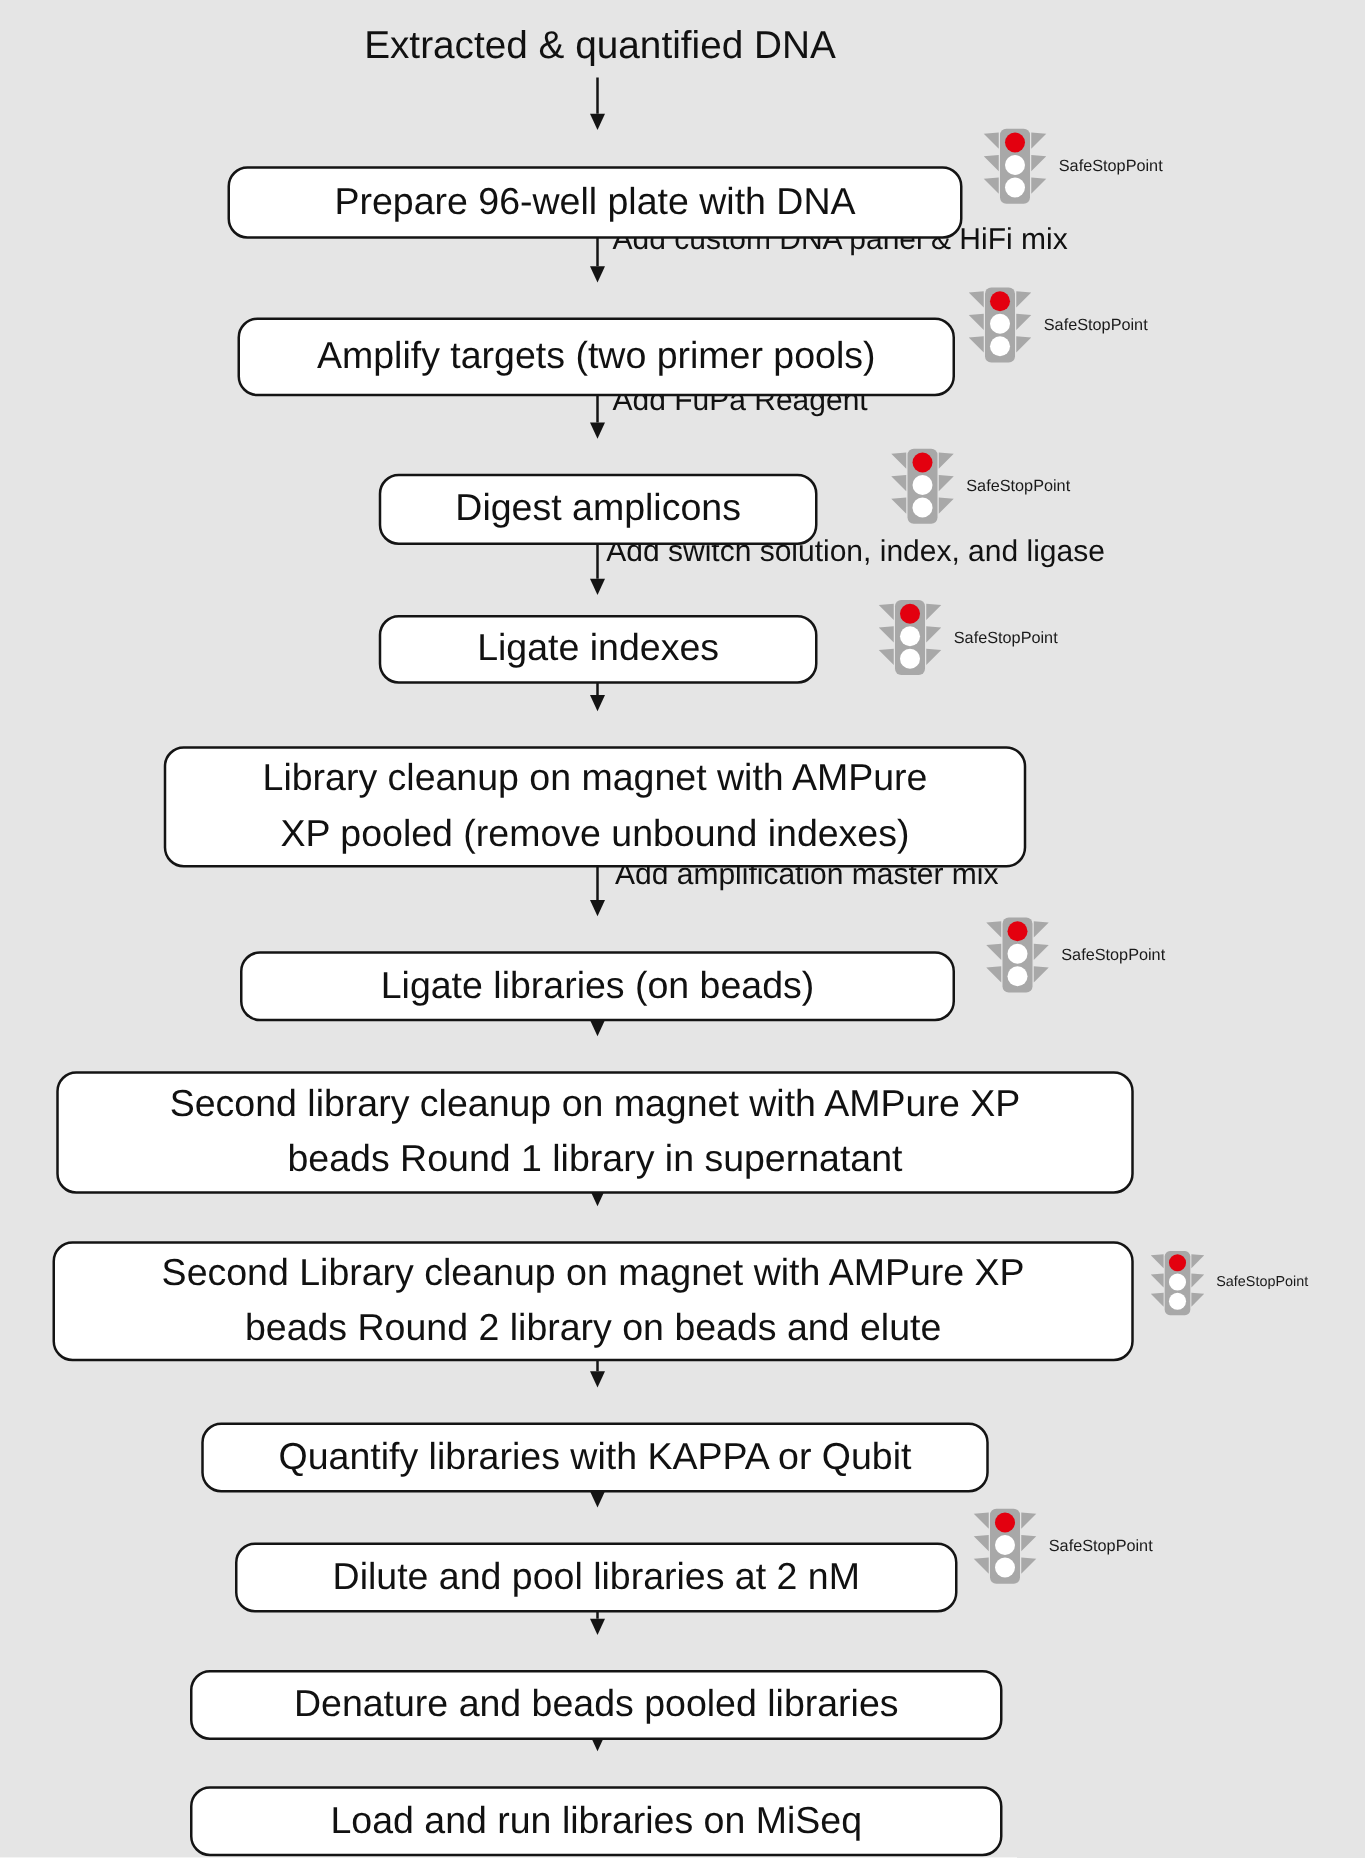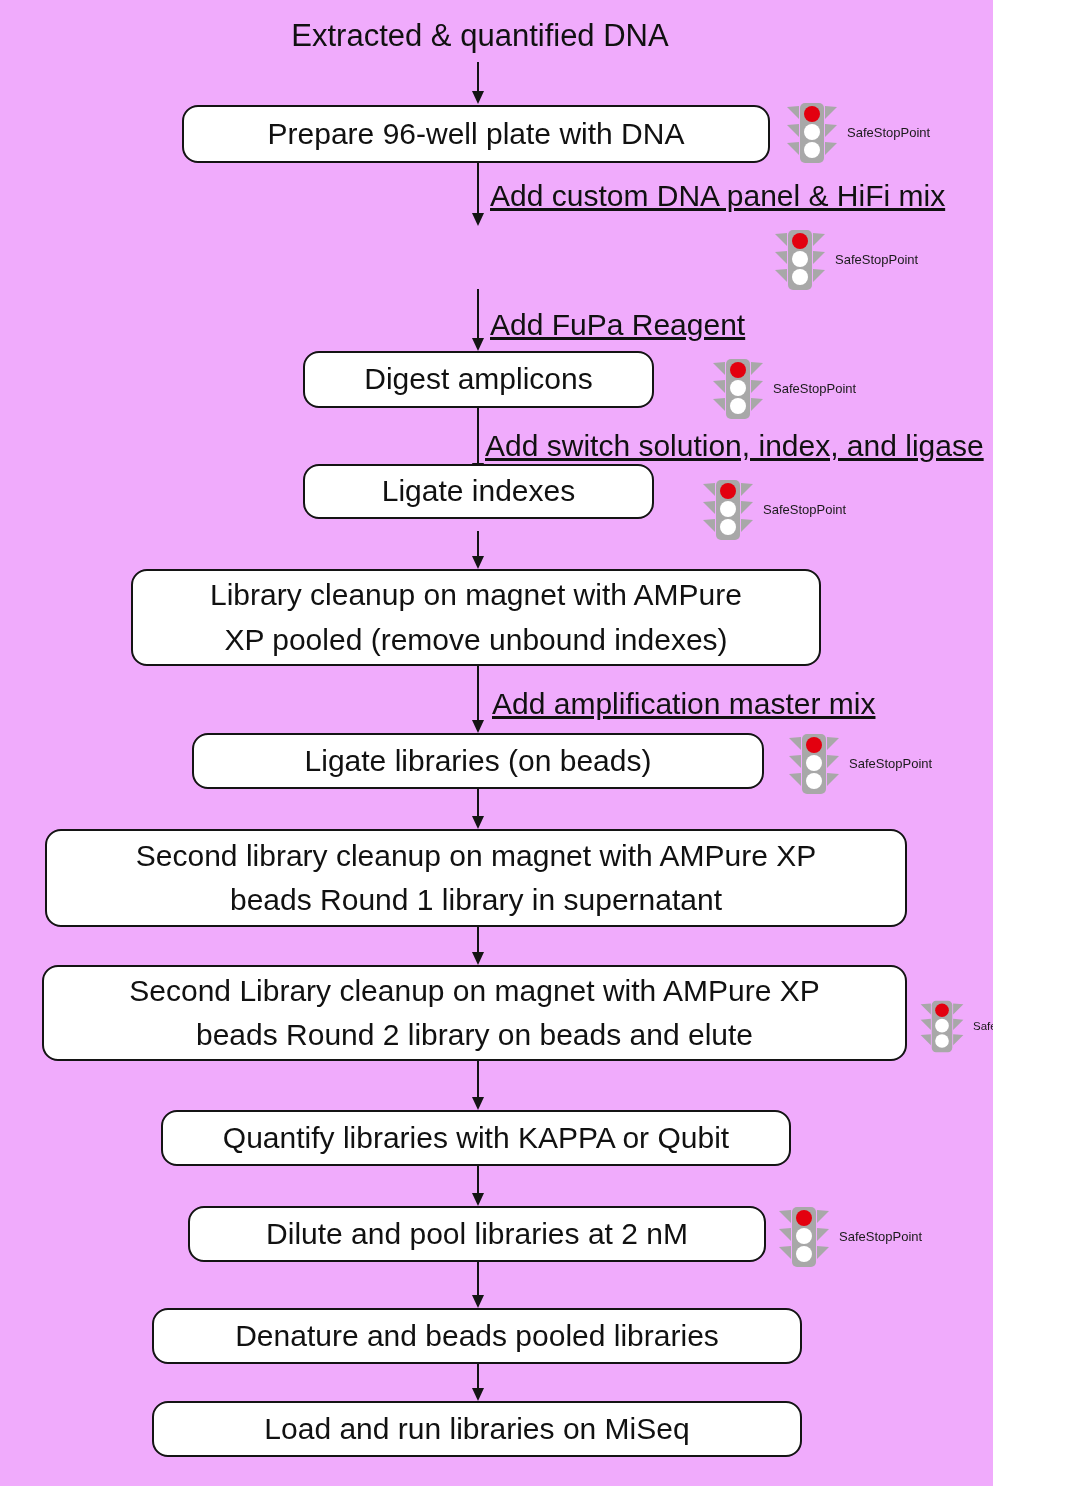--- a/index.html
+++ b/index.html
@@ -1,39 +1,39 @@
 <!DOCTYPE html>
 <html><head>
 <meta charset="utf-8">
 <style>
   html,body { margin:0; padding:0; background:#ffffff; }
   #canvas {
-    position:relative; width:993px; height:1486px;
+    position:relative; width:1092px; height:1486px;
     font-family:"Liberation Sans", sans-serif; color:#111;
-    background:#f0abfc; overflow:hidden;
+    background:#e5e5e5; overflow:hidden;
   }
   .title {
     position:absolute; left:150px; top:18px; width:660px;
     text-align:center; font-size:31px; color:#111;
   }
   .node {
     position:absolute; box-sizing:border-box;
     border:2.5px solid #141414; border-radius:16px; background:#fff;
     display:flex; flex-direction:column; justify-content:center; align-items:center;
-    font-size:30px; line-height:1.48; text-align:center; color:#111;
+    font-size:30px; line-height:1.48; text-align:center; color:#111;margin-top:28px;
   }
   .node span { display:block; white-space:nowrap; }
   .arrow { position:absolute; width:2px; background:#141414; }
   .arrow::after {
     content:""; position:absolute; left:-5px; bottom:-13px;
     border-left:6px solid transparent; border-right:6px solid transparent;
     border-top:13px solid #141414;
   }
   .edge-label {
-    position:absolute; font-size:30px; line-height:1.1; color:#111; white-space:nowrap;text-decoration:underline;
+    position:absolute; font-size:24px; line-height:1.1; color:#111; white-space:nowrap;
   }
   .stoplight { position:absolute; display:flex; align-items:center; gap:7px; }
   .stoplight svg { width:56px; height:62px; }
   .stoplight.small svg { width:48px; height:53px; }
   .sst { display:flex; font-size:13px; line-height:1.28; color:#1a1a1a; }
   .stoplight.small .sst { font-size:11.5px; }
 </style>
 </head>
 <body>
 
@@ -55,20 +55,23 @@
   <div class="arrow" style="left:477px;top:1364px;height:24px"></div>
 
   <div class="edge-label" style="left:490px;top:179px">Add custom DNA panel &amp; HiFi mix</div>
   <div class="edge-label" style="left:490px;top:308px">Add FuPa Reagent</div>
   <div class="edge-label" style="left:485px;top:429px">Add switch solution, index, and ligase</div>
   <div class="edge-label" style="left:492px;top:687px">Add amplification master mix</div>
 
   <div class="node" style="left:182px;top:105px;width:588px;height:58px">
     <span>Prepare 96-well plate with DNA</span>
   </div>
+  <div class="node" style="left:190px;top:226px;width:574px;height:63px">
+    <span>Amplify targets (two primer pools)</span>
+  </div>
   <div class="node" style="left:303px;top:351px;width:351px;height:57px">
     <span>Digest amplicons</span>
   </div>
   <div class="node" style="left:303px;top:464px;width:351px;height:55px">
     <span>Ligate indexes</span>
   </div>
   <div class="node" style="left:131px;top:569px;width:690px;height:97px">
     <span>Library cleanup on magnet with AMPure</span>
     <span>XP pooled (remove unbound indexes)</span>
   </div>

